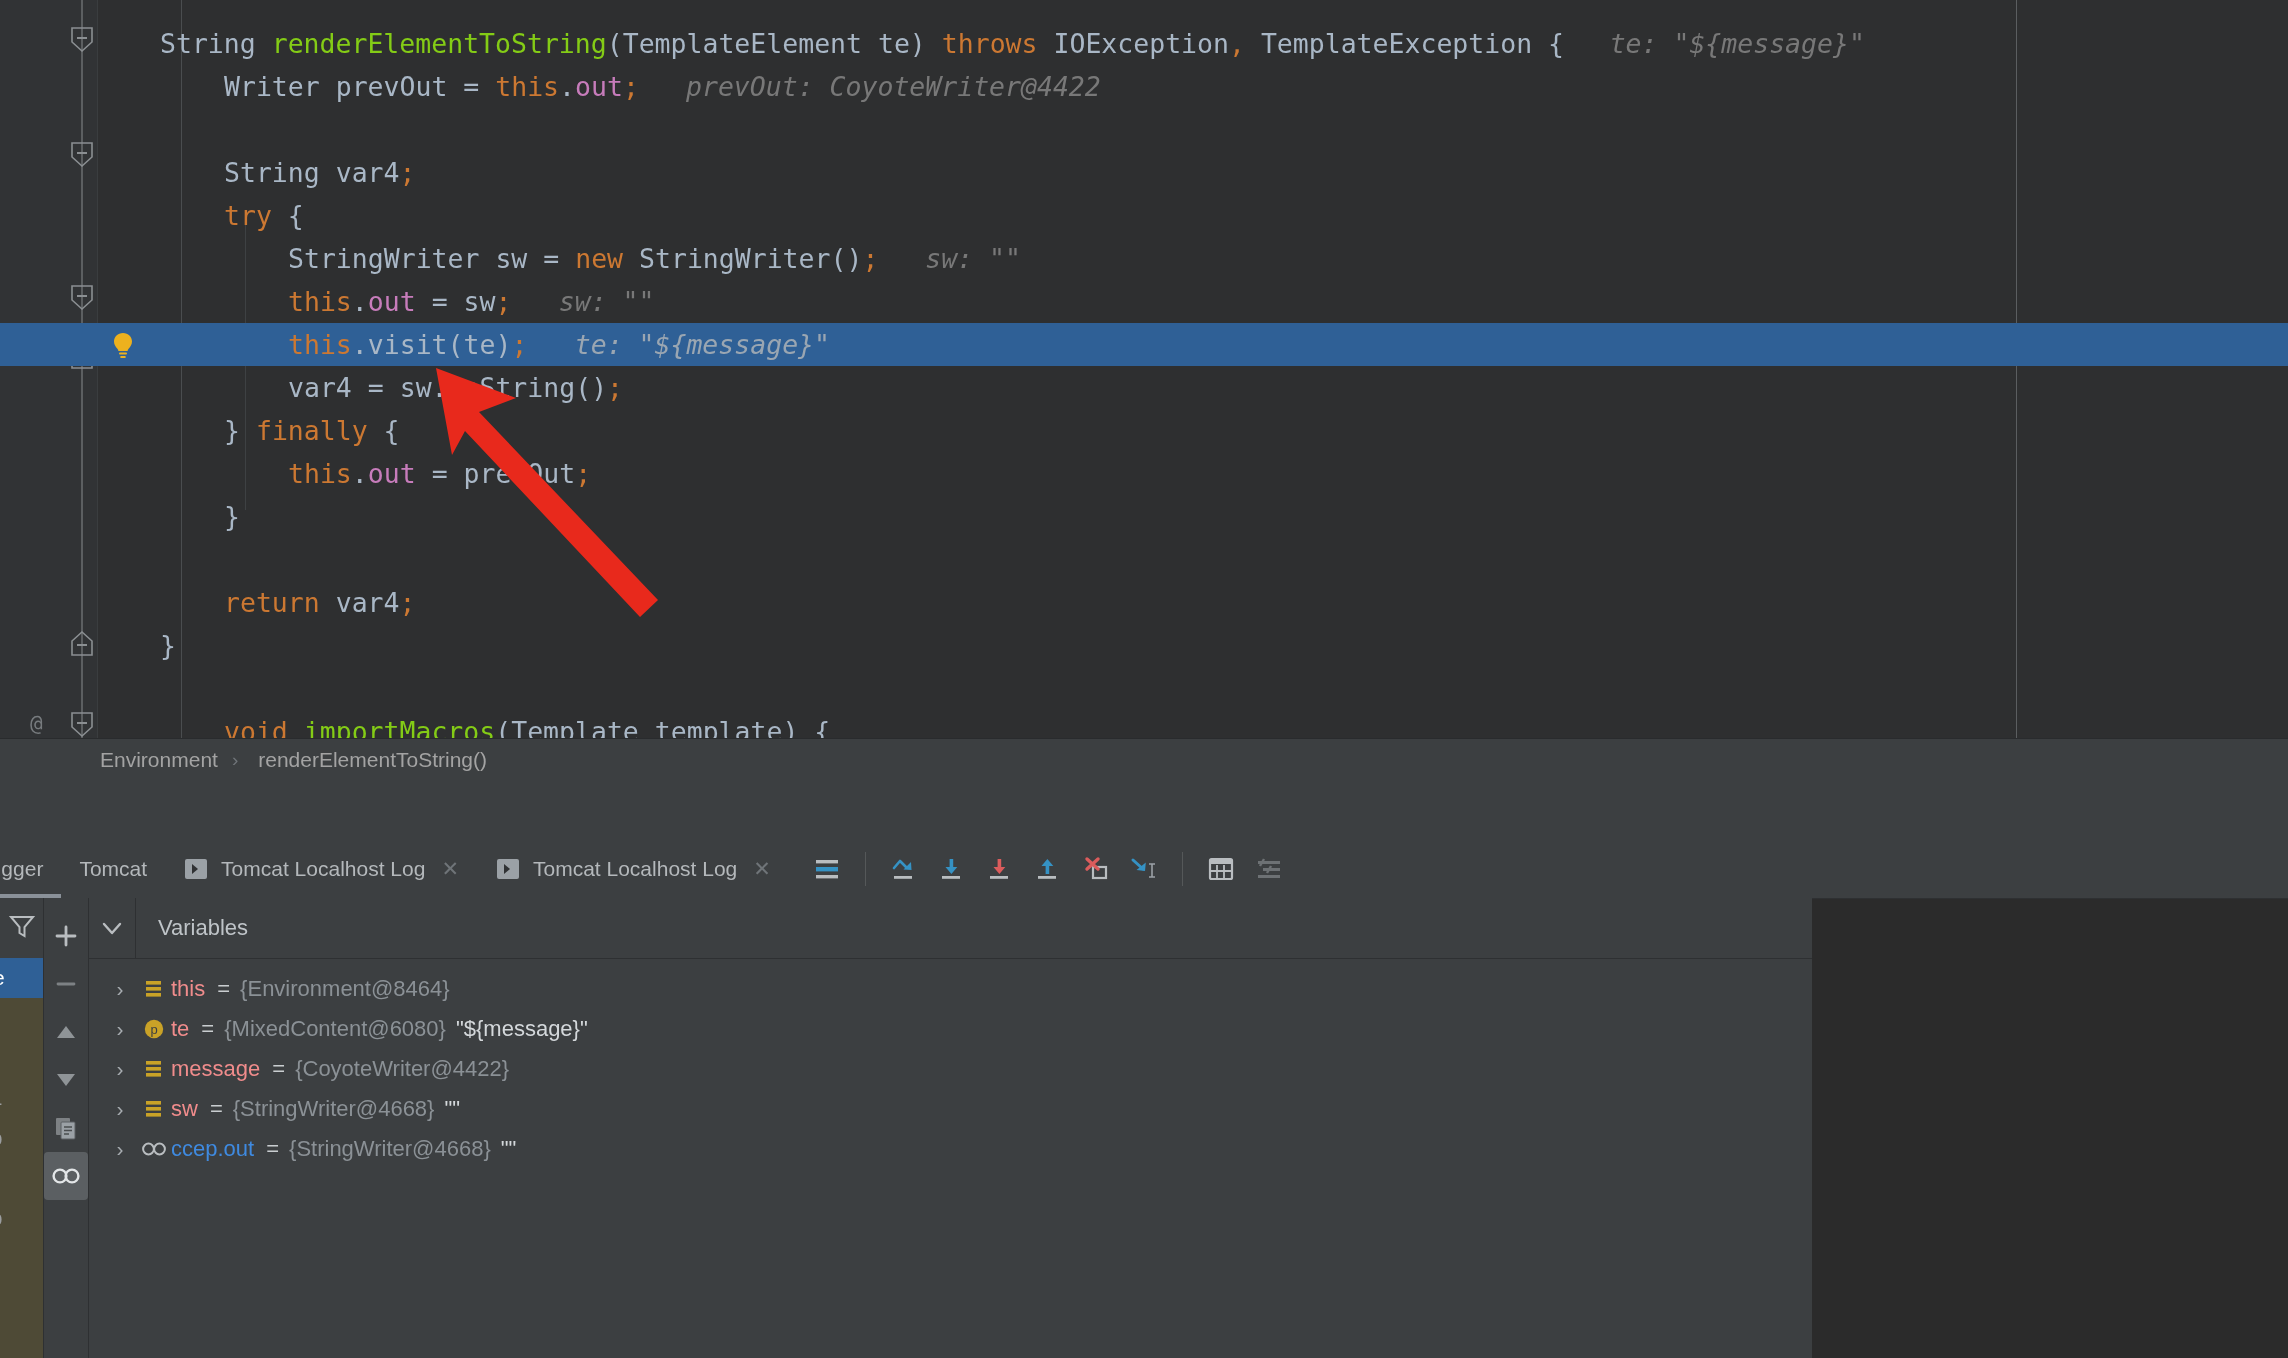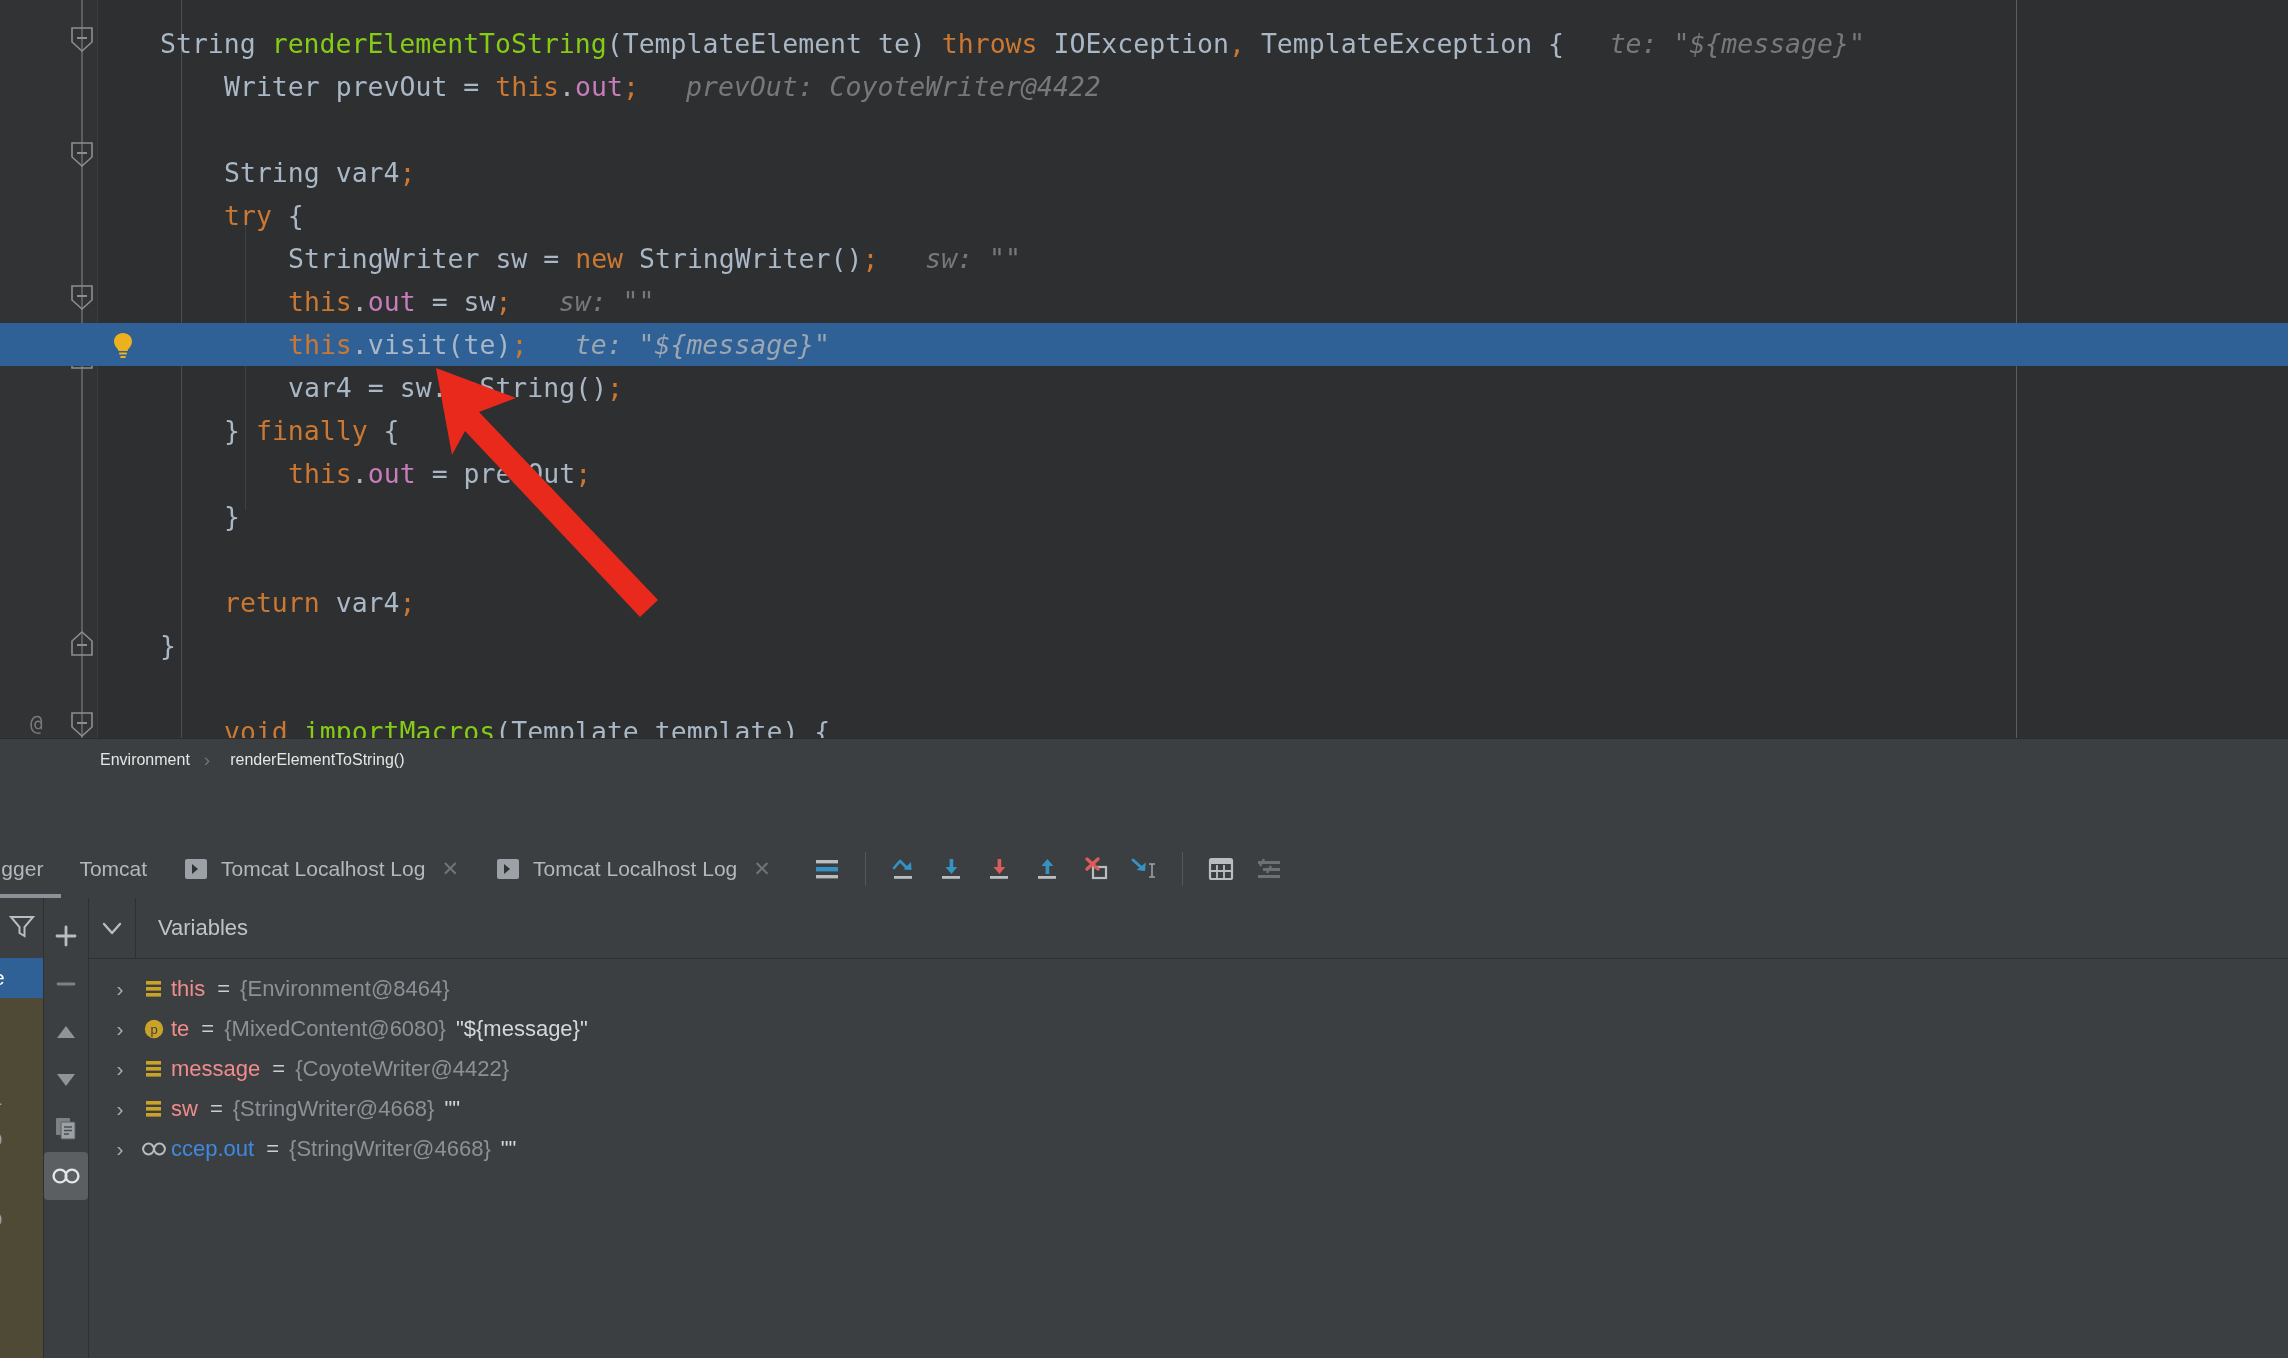--- a/index.html
+++ b/index.html
@@ -89,21 +89,21 @@
   }
 
   
   #breadcrumb {
     position: absolute; left: 0; top: 738px; width: 2288px; height: 42px;
     background: #3c3f41;
     border-top: 1px solid #292b2d;
     display: flex; align-items: center;
   }
   #breadcrumb .bc-text {
-    color: #e5e5e5; font-size: 16px; margin-left: 100px;
+    color: #a3a3a3; font-size: 21px; margin-left: 100px;
   }
   #breadcrumb .bc-sep {
     color: #6f7478; font-size: 19px; margin: 0 14px;
   }
 
   
   #splitter {
     position: absolute; left: 0; top: 780px; width: 2288px; height: 60px;
     background: #3c3f41;
     border-bottom: 1px solid #2b2d2e;
@@ -136,21 +136,21 @@
   .tb-sep {
     width: 1px; height: 34px; background: #555859; margin: 0 14px;
   }
   .tb-btn {
     width: 44px; height: 44px; display: inline-flex;
     align-items: center; justify-content: center; margin: 0 2px;
   }
 
   
   #dbg-body {
-    position: absolute; left: 0; top: 898px; width: 2288px; height: 460px;
+    position: absolute; left: 0; top: 898px; width: 1812px; height: 460px;
     background: #fde047;
   }
   
   #frames-panel {
     position: absolute; left: 0; top: 0; width: 43px; height: 460px;
     background: #3c3f41;
     border-right: 1px solid #2e3032;
     overflow: hidden;
   }
   #frames-toolbar {

